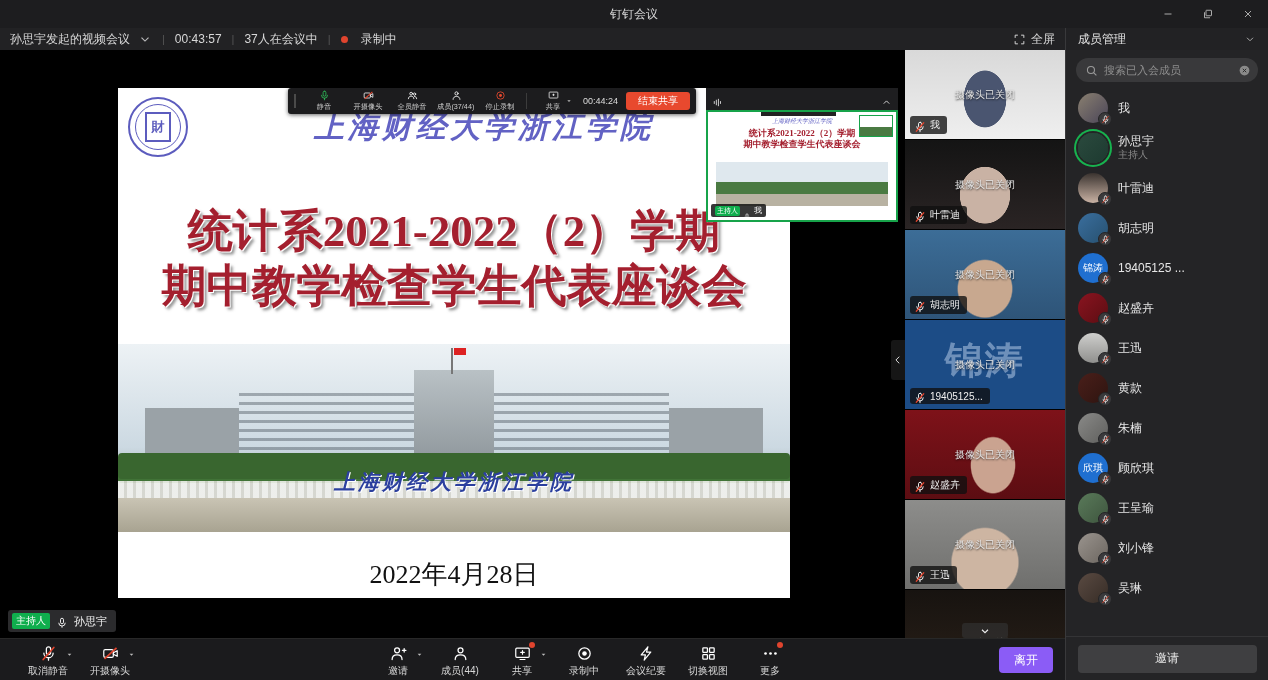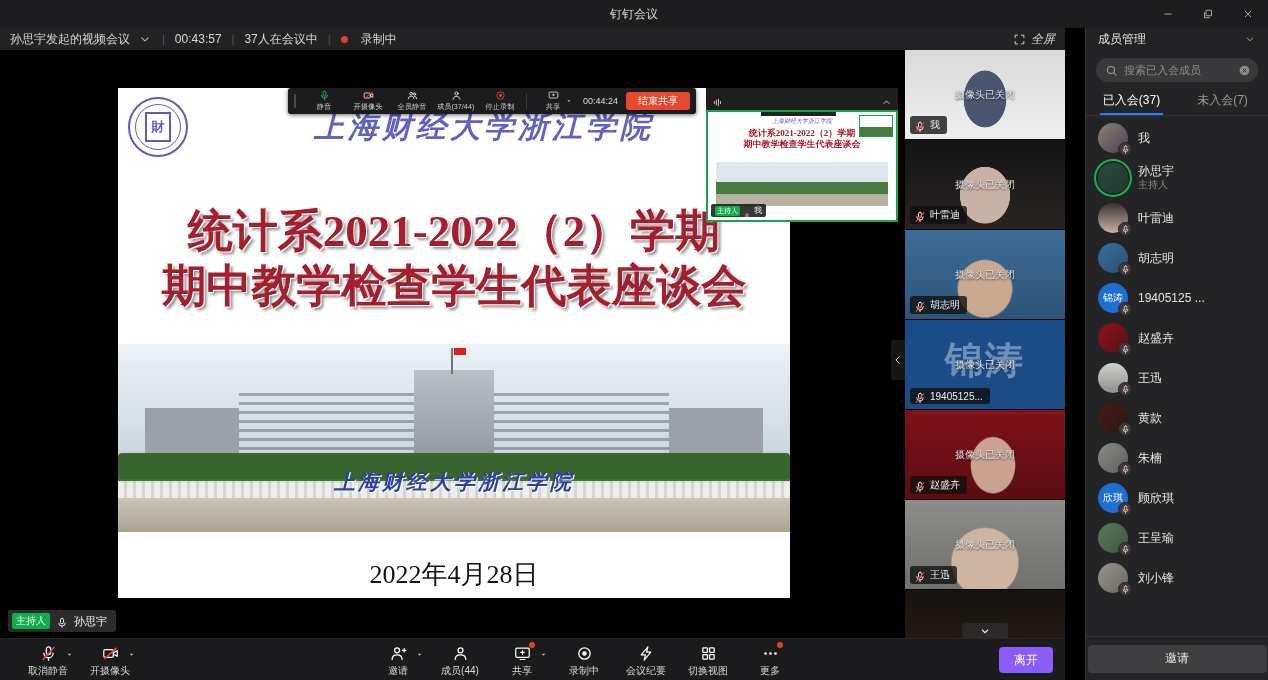--- a/index.html
+++ b/index.html
@@ -17,21 +17,21 @@
   .row { flex:1; display:flex; min-height:0; }
   .main { width:1065px; display:flex; flex-direction:column; }
 
   
   .infobar { height:22px; background:#222224; display:flex; align-items:center; padding:0 10px; font-size:12px; color:#d8d8d8; flex:0 0 22px; }
   .ib-left { display:flex; align-items:center; gap:8px; }
   .ib-sep { color:#555; font-size:11px; margin:0 2px; }
   .ib-caret { width:14px; height:14px; color:#bbb; }
   .ib-caret svg{ width:14px; height:14px; }
   .rec-dot { width:7px; height:7px; border-radius:50%; background:#e0442e; display:inline-block; margin-right:5px; }
-  .ib-right { margin-left:auto; display:flex; align-items:center; gap:5px; color:#d8d8d8;font-style:italic; }
+  .ib-right { margin-left:auto; display:flex; align-items:center; gap:5px; color:#d8d8d8; }
   .ib-right .ic { width:13px; height:13px; } .ib-right .ic svg{width:13px;height:13px;}
 
   
   .stage-row { flex:1; display:flex; min-height:0; }
   .stage { position:relative; width:905px; background:#000; overflow:hidden; }
   .slide { position:absolute; left:118px; top:38px; width:672px; height:510px; background:#fff; }
 
   .slide-head { position:absolute; top:6px; left:10px; right:10px; height:66px; display:flex; align-items:center; }
   .seal { width:60px; height:60px; border-radius:50%; border:2px solid #5c5cbe; position:relative; flex:0 0 60px; display:flex; align-items:center; justify-content:center; }
   .seal::before { content:""; position:absolute; inset:5px; border-radius:50%; border:1px solid #5c5cbe; }
@@ -120,21 +120,21 @@
   .tb-group { position:absolute; top:0; height:42px; display:flex; align-items:center; gap:10px; }
   #tb-left { left:22px;align-items:flex-end; } #tb-center { left:372px; }
   .tb-item { position:relative; display:flex; flex-direction:column; align-items:center; justify-content:center; min-width:52px; height:42px; cursor:pointer; padding:2px 4px 0; }
   .tb-ic { position:relative; width:17px; height:17px; color:#fff; } .tb-ic svg{width:17px;height:17px;display:block;}
   .tb-ic .dot { position:absolute; right:-4px; top:-3px; width:6px; height:6px; border-radius:50%; background:#e0442e; }
   .tb-caret { position:absolute; top:6px; right:0px; width:9px; height:9px; color:#bbb; } .tb-caret svg{width:9px;height:9px;}
   .tb-lbl { font-size:10px; color:#d8d8d8; margin-top:2px; white-space:nowrap; }
   .leave-btn { position:absolute; right:12px; top:8px; width:54px; height:26px; background:#8b5cf6; color:#fff; border:none; border-radius:4px; font-size:12px; cursor:pointer; }
 
   
-  .sidebar { width:203px; background:#242426; border-left:1px solid #39393b; display:flex; flex-direction:column;margin-left:20px; }
+  .sidebar { width:203px; background:#242426; border-left:1px solid #39393b; display:flex; flex-direction:column; }
   .sb-head { height:22px; display:flex; align-items:center; padding:0 12px; font-size:12px; color:#e4e4e4; flex:0 0 22px; background:#222224; }
   .sb-head .ic { margin-left:auto; width:12px; height:12px; color:#aaa; } .sb-head .ic svg{width:12px;height:12px;}
   .sb-search { margin:8px 10px 4px; position:relative; }
   .sb-search input { width:100%; height:24px; background:#39393b; border:none; border-radius:12px; color:#ddd; font-size:11px; padding:0 26px 0 28px; outline:none; }
   .sb-search input::placeholder { color:#8f8f8f; }
   .sb-search .s-ic { position:absolute; left:9px; top:5px; width:13px; height:13px; color:#9a9a9a; } .s-ic svg{width:13px;height:13px;}
   .sb-search .c-ic { position:absolute; right:7px; top:5px; width:13px; height:13px; cursor:pointer; } .c-ic svg{width:13px;height:13px;}
   .tabs { display:flex; height:30px; border-bottom:1px solid #343436; flex:0 0 30px; }
   .tab { flex:1; text-align:center; font-size:12px; color:#9a9a9a; line-height:28px; cursor:pointer; position:relative; }
   .tab.active { color:#fff; }
@@ -556,24 +556,20 @@
         <span class="s-ic"><svg viewBox="0 0 24 24" fill="none" stroke="currentColor" stroke-width="2">
               <circle cx="11" cy="11" r="6.5"></circle>
               <path d="M15.8 15.8L21 21"></path>
             </svg></span>
         <input type="text" placeholder="搜索已入会成员" style="">
         <span class="c-ic"><svg viewBox="0 0 24 24">
               <circle cx="12" cy="12" r="9" fill="#8a8a8a"></circle>
               <path d="M8.8 8.8l6.4 6.4M15.2 8.8l-6.4 6.4" stroke="#2b2b2b" stroke-width="1.8" fill="none"></path>
             </svg></span>
       </div>
-      <div class="tabs" id="tabs">
-          <div class="tab active">已入会(37)</div>
-          <div class="tab">未入会(7)</div>
-        </div>
       <div class="m-list" id="members">
           <div class="m-row">
             <span class="m-av av-p1">
               <span class="m-mic">
                 <svg viewBox="0 0 24 24" fill="none" stroke="currentColor" stroke-width="1.8" stroke-linecap="round">
                   <rect x="9" y="2.5" width="6" height="11" rx="3"></rect>
                   <path d="M5.5 11.5a6.5 6.5 0 0 0 13 0M12 18v3.5"></path>
                   <line x1="4.5" y1="20.5" x2="19.5" y2="3.5" stroke="#e0442e" stroke-width="2.4"></line>
                 </svg>
               </span>
@@ -716,20 +712,34 @@
               <span class="m-mic">
                 <svg viewBox="0 0 24 24" fill="none" stroke="currentColor" stroke-width="1.8" stroke-linecap="round">
                   <rect x="9" y="2.5" width="6" height="11" rx="3"></rect>
                   <path d="M5.5 11.5a6.5 6.5 0 0 0 13 0M12 18v3.5"></path>
                   <line x1="4.5" y1="20.5" x2="19.5" y2="3.5" stroke="#e0442e" stroke-width="2.4"></line>
                 </svg>
               </span>
             </span>
             <span class="m-txt">
               <span class="m-name">刘小锋</span>
+            </span>
+          </div>
+          <div class="m-row">
+            <span class="m-av av-p11">
+              <span class="m-mic">
+                <svg viewBox="0 0 24 24" fill="none" stroke="currentColor" stroke-width="1.8" stroke-linecap="round">
+                  <rect x="9" y="2.5" width="6" height="11" rx="3"></rect>
+                  <path d="M5.5 11.5a6.5 6.5 0 0 0 13 0M12 18v3.5"></path>
+                  <line x1="4.5" y1="20.5" x2="19.5" y2="3.5" stroke="#e0442e" stroke-width="2.4"></line>
+                </svg>
+              </span>
+            </span>
+            <span class="m-txt">
+              <span class="m-name">吴琳</span>
             </span>
           </div>
         </div>
       <div class="sb-foot">
         <button class="invite-btn">邀请</button>
       </div>
     </div>
   </div>
 </div>
 

